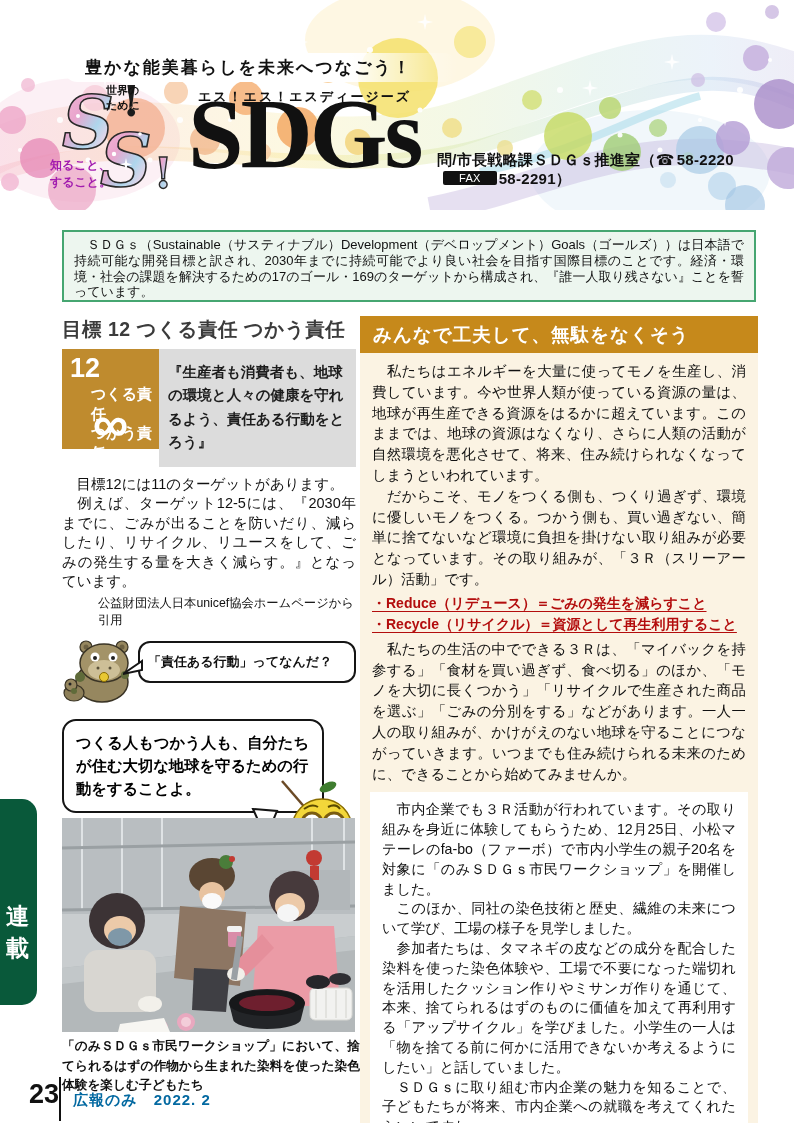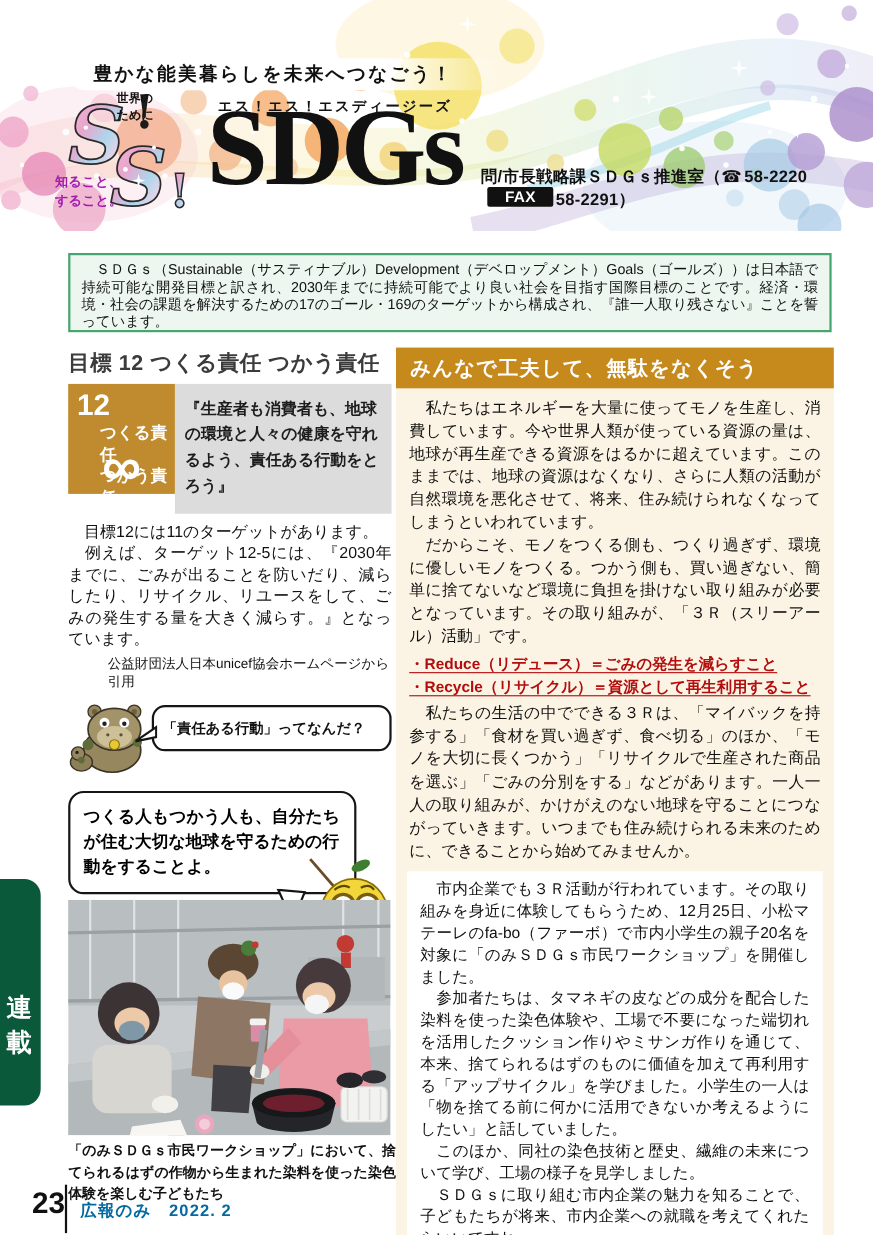--- a/index.html
+++ b/index.html
@@ -13,21 +13,21 @@
            padding:0 46px 0 22px;font-size:17px;font-weight:bold;letter-spacing:2px;
            background:linear-gradient(90deg,#ffffff 72%,rgba(255,255,255,0));
            border-radius:15px;color:#111;}
   .ss-logo{position:absolute;left:56px;top:76px;}
   .logo-top-label{position:absolute;left:106px;top:83px;font-size:11px;font-weight:bold;line-height:1.35;color:#111;}
   .logo-bottom-label{position:absolute;left:50px;top:157px;font-size:12px;font-weight:bold;line-height:1.45;color:#a21caf;}
   .title-ruby{position:absolute;left:198px;top:88px;font-size:13px;font-weight:bold;letter-spacing:2px;color:#111;}
   .big-title{position:absolute;left:188px;top:84px;font-family:"Liberation Serif","DejaVu Serif",serif;
              font-size:100px;font-weight:bold;letter-spacing:-3px;line-height:1;color:#111;}
   .contact-line{position:absolute;left:437px;top:151px;font-size:15px;font-weight:bold;letter-spacing:0.3px;color:#111;}
-  .fax-chip{display:inline-block;background:#111;color:#fff;font-size:14px;font-weight:bold;
+  .fax-chip{display:inline-block;background:#111;color:#fff;font-size:11px;font-weight:normal;
             padding:1px 16px;border-radius:2px;vertical-align:2px;margin:0 2px 0 6px;}
   .phone-ic{font-size:15px;margin-right:2px;}
 
   
   .intro-heading{position:absolute;left:76px;top:200px;font-size:21px;font-weight:normal;
                  color:#00a263;letter-spacing:2.5px;margin-top:40px;}
   .intro-box{position:absolute;left:62px;top:230px;width:694px;height:72px;box-sizing:border-box;
              background:#edf6ef;border:2.5px solid #46a671;padding:5px 10px;
              font-size:13px;line-height:15.8px;text-align:justify;color:#111;}
 
@@ -356,22 +356,22 @@
     <div class="feature-body">
       <p class="fp">　私たちはエネルギーを大量に使ってモノを生産し、消費しています。今や世界人類が使っている資源の量は、地球が再生産できる資源をはるかに超えています。このままでは、地球の資源はなくなり、さらに人類の活動が自然環境を悪化させて、将来、住み続けられなくなってしまうといわれています。</p>
       <p class="fp">　だからこそ、モノをつくる側も、つくり過ぎず、環境に優しいモノをつくる。つかう側も、買い過ぎない、簡単に捨てないなど環境に負担を掛けない取り組みが必要となっています。その取り組みが、「３Ｒ（スリーアール）活動」です。</p>
       <div class="rlist">
         <div>・Reduce（リデュース）＝ごみの発生を減らすこと</div>
         <div>・Recycle（リサイクル）＝資源として再生利用すること</div>
       </div>
       <p class="fp">　私たちの生活の中でできる３Ｒは、「マイバックを持参する」「食材を買い過ぎず、食べ切る」のほか、「モノを大切に長くつかう」「リサイクルで生産された商品を選ぶ」「ごみの分別をする」などがあります。一人一人の取り組みが、かけがえのない地球を守ることにつながっていきます。いつまでも住み続けられる未来のために、できることから始めてみませんか。</p>
       <div class="white-box">
         <p>　市内企業でも３Ｒ活動が行われています。その取り組みを身近に体験してもらうため、12月25日、小松マテーレのfa-bo（ファーボ）で市内小学生の親子20名を対象に「のみＳＤＧｓ市民ワークショップ」を開催しました。</p>
+        <p>　このほか、同社の染色技術と歴史、繊維の未来について学び、工場の様子を見学しました。</p>
         <p>　参加者たちは、タマネギの皮などの成分を配合した染料を使った染色体験や、工場で不要になった端切れを活用したクッション作りやミサンガ作りを通じて、本来、捨てられるはずのものに価値を加えて再利用する「アップサイクル」を学びました。小学生の一人は「物を捨てる前に何かに活用できないか考えるようにしたい」と話していました。</p>
-        <p>　このほか、同社の染色技術と歴史、繊維の未来について学び、工場の様子を見学しました。</p>
         <p>　ＳＤＧｓに取り組む市内企業の魅力を知ることで、子どもたちが将来、市内企業への就職を考えてくれたらいいですね。</p>
       </div>
     </div>
   </div>
 
   <div class="side-tab">連載</div>
   <div class="footer-num">23</div>
   <div class="footer-line"></div>
   <div class="footer-pub">広報のみ　2022. 2</div>
 

